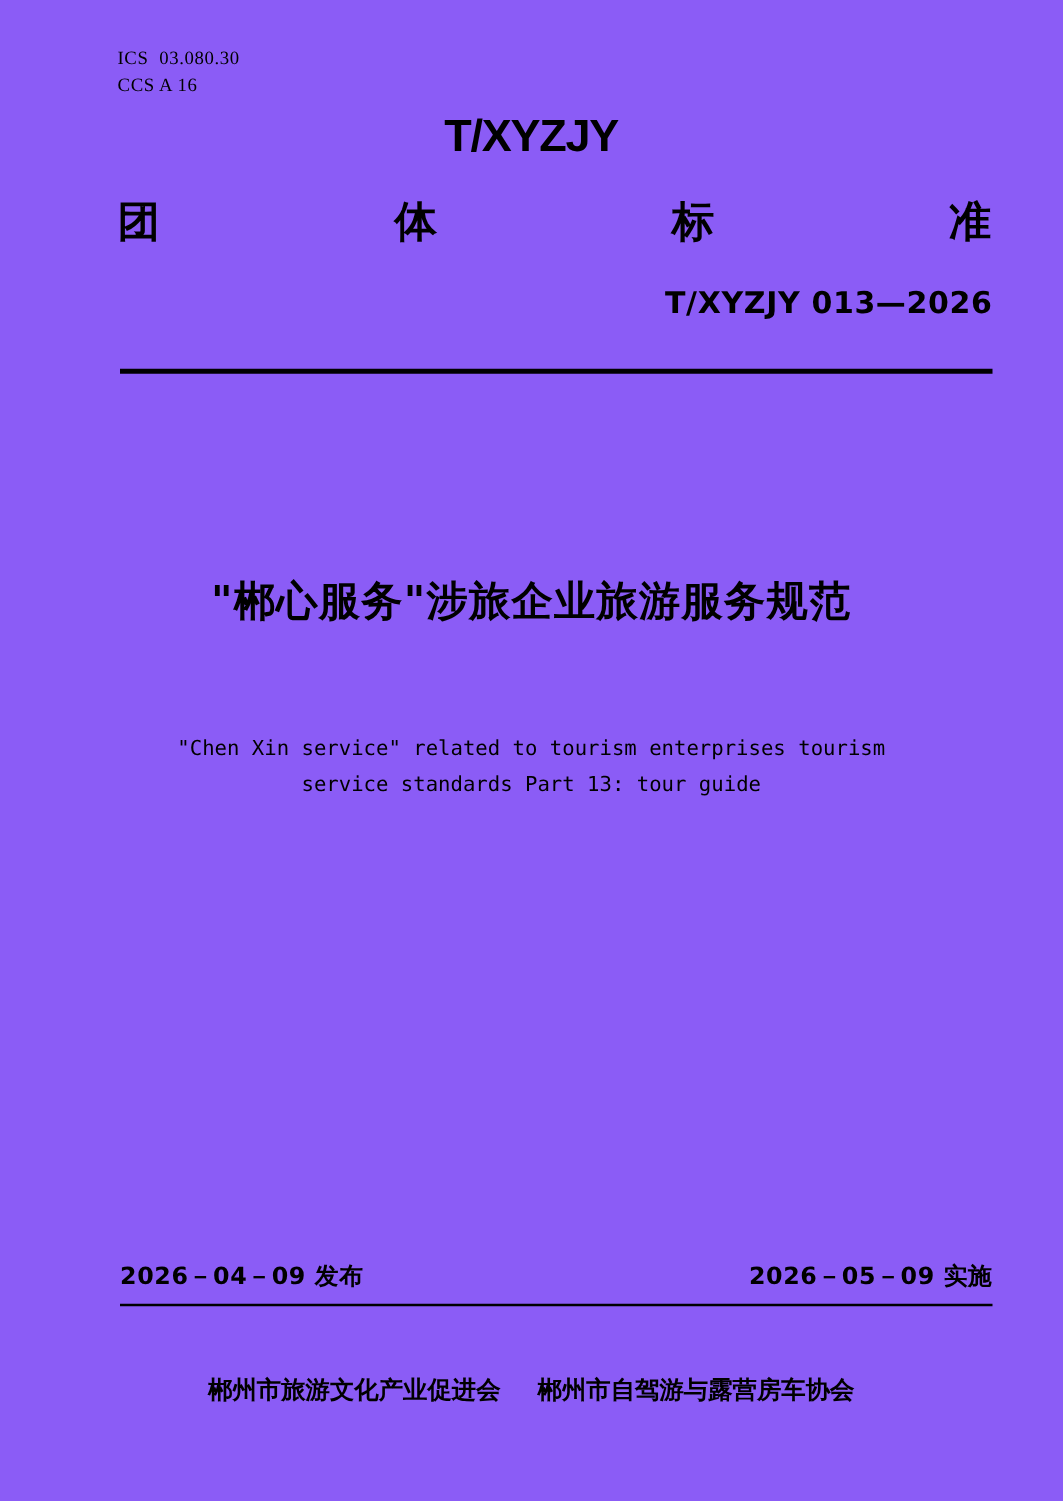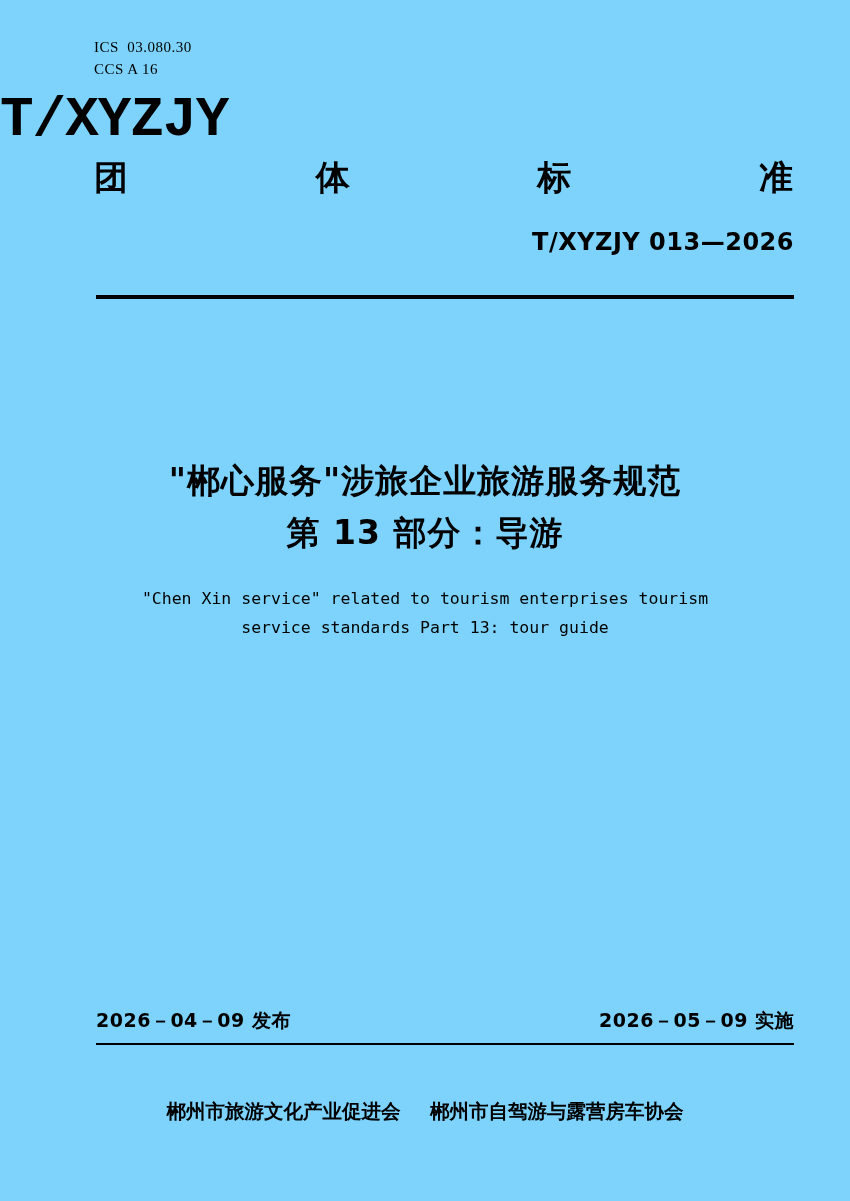--- a/index.html
+++ b/index.html
@@ -9,21 +9,21 @@
   }
   body {
     font-family: "Liberation Sans", sans-serif;
     color: #000000;
   }
   .page {
     position: relative;
     width: 850px;
     height: 1201px;
     margin: 0 auto;
-    background: #7dd3fc;
+    background: #8b5cf6;
     overflow: hidden;
   }
 
   
   .ics-block {
     position: absolute;
     left: 94px;
     top: 36px;
     font-family: "Liberation Serif", serif;
     font-size: 15px;
@@ -32,23 +32,24 @@
   }
   .ics-line {
     white-space: pre;
   }
 
   .std-logo {
     position: absolute;
     left: 0;
     right: 0;
     top: 88px;
-    font-family: Liberation Mono, monospace;
+    text-align: center;
+    font-family: Liberation Sans, sans-serif;
     font-weight: bold;
-    font-size: 56px;
+    font-size: 36px;
     letter-spacing: -1px;
   }
 
   .tuanti-row {
     position: absolute;
     left: 94px;
     right: 56px;
     top: 155px;
     display: flex;
     justify-content: space-between;
@@ -173,21 +174,20 @@
     <span>标</span>
     <span>准</span>
   </div>
 
   <div class="std-no">T/XYZJY 013—2026</div>
 
   <div class="rule-thick"></div>
 
   <div class="title-cn">
     <span class="line1">"郴心服务"涉旅企业旅游服务规范</span>
-    <span class="line2">第 13 部分：导游</span>
   </div>
 
   <div class="title-en">
     <span>"Chen Xin service" related to tourism enterprises tourism service</span>
     <span>standards Part 13: tour guide</span>
   </div>
 
   <div class="dates">
     <span>2026－04－09 发布</span>
     <span>2026－05－09 实施</span>

